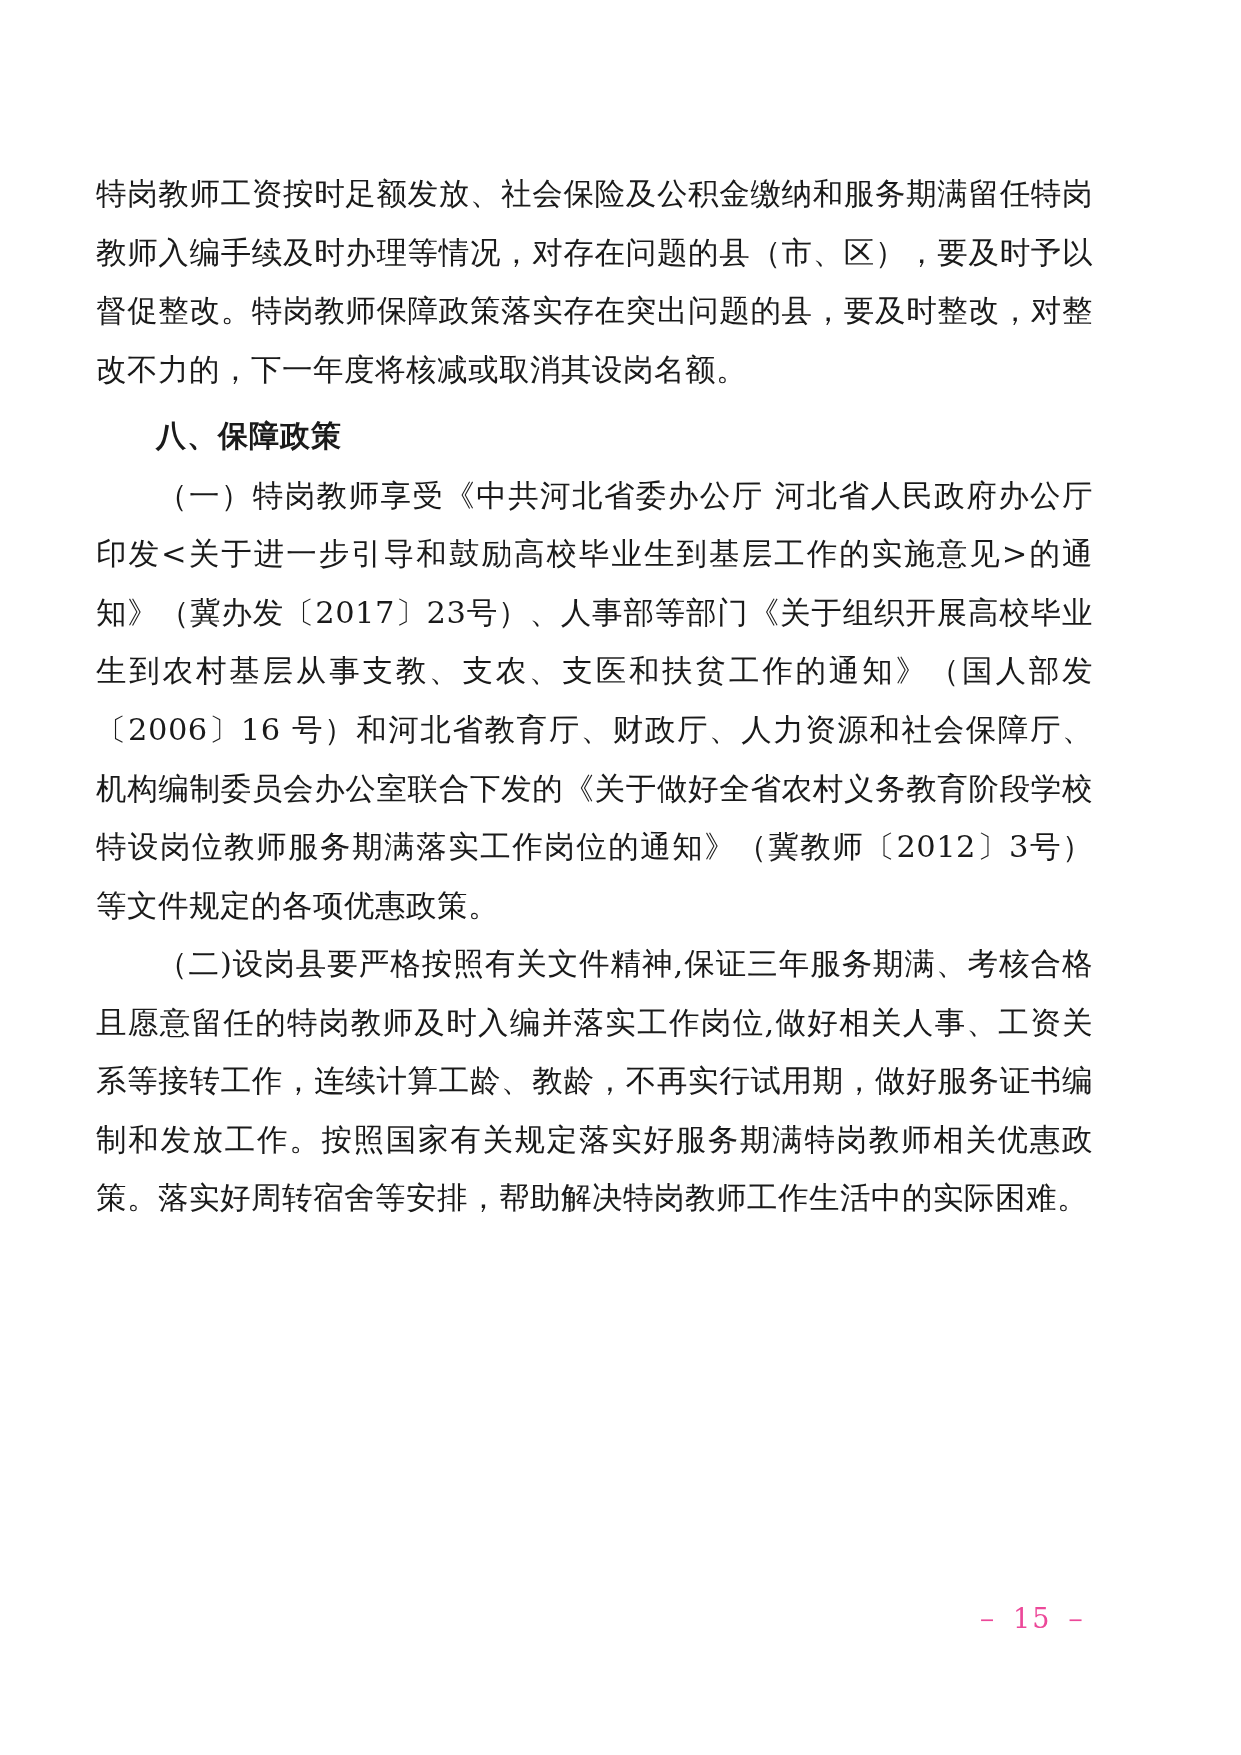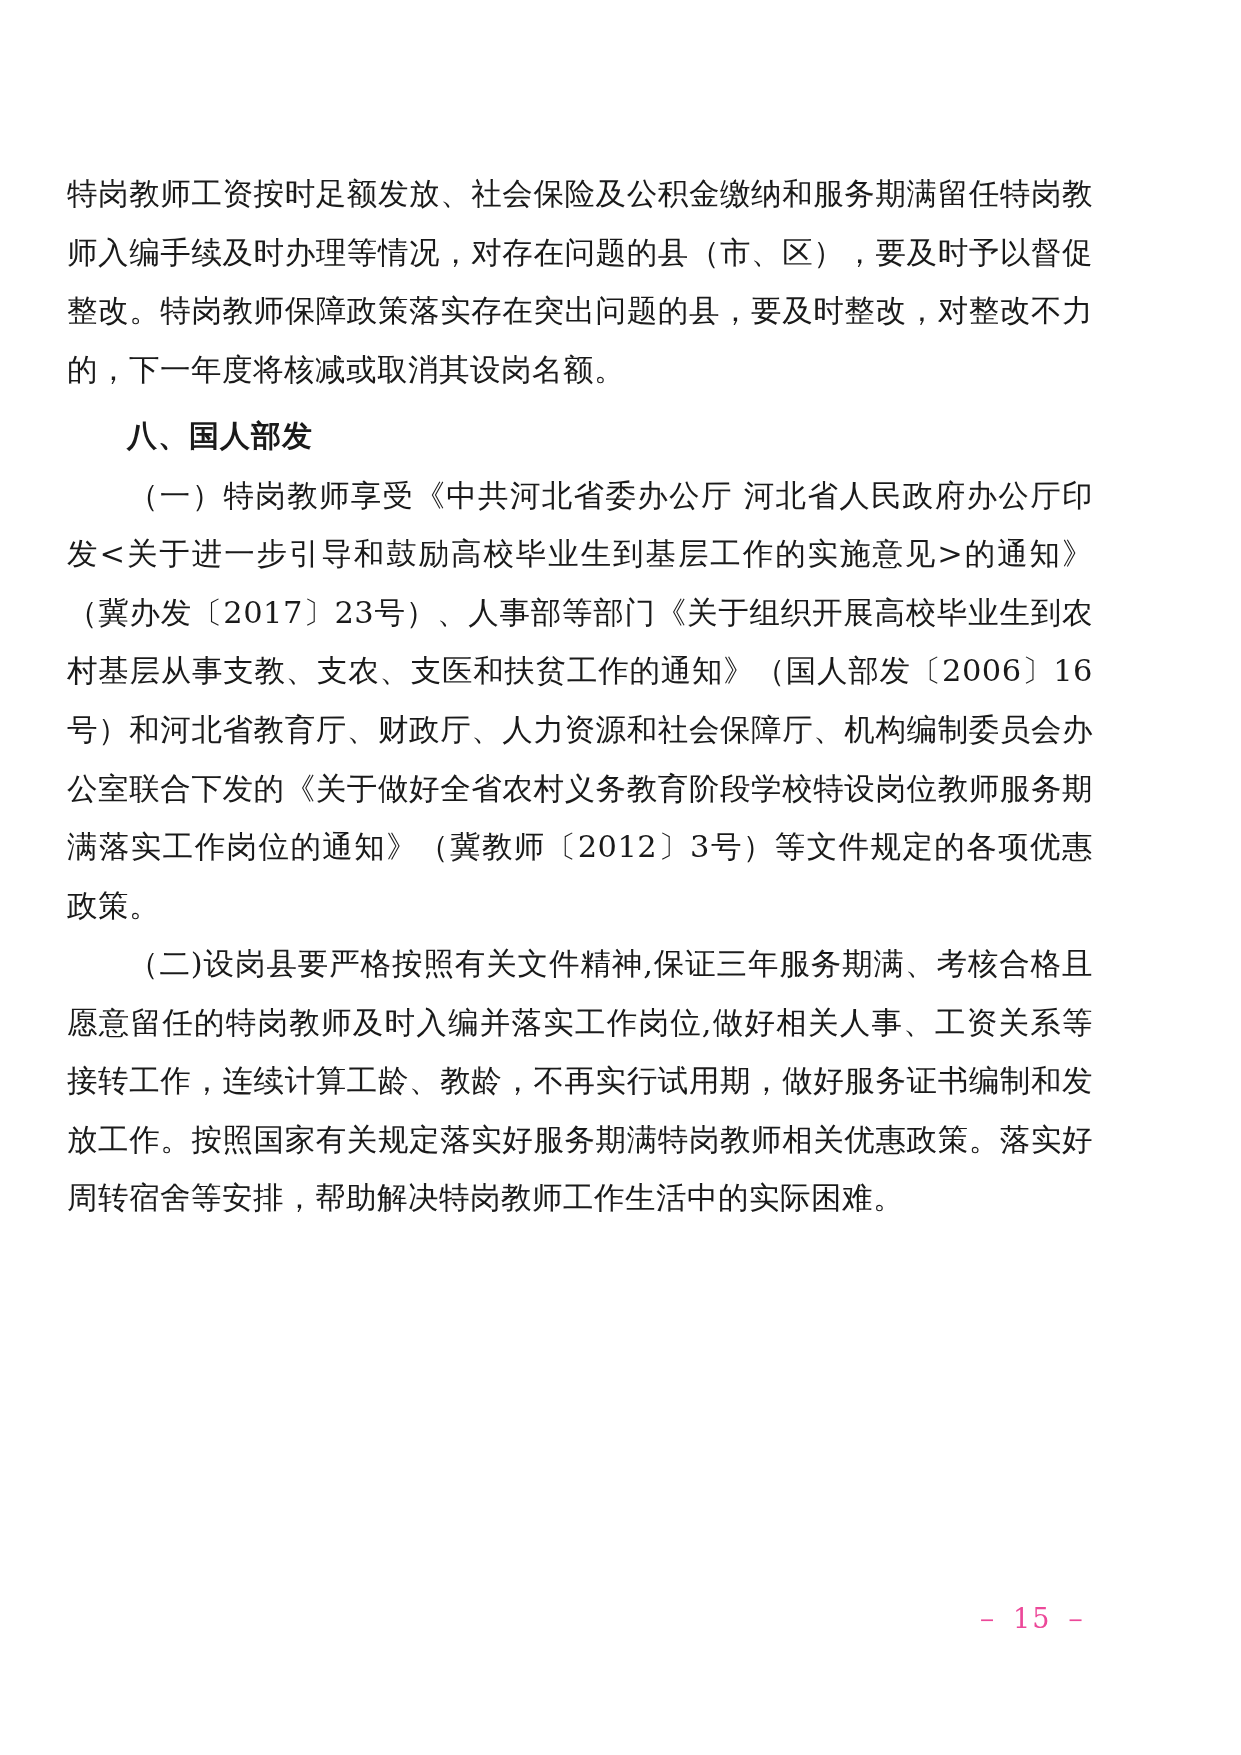--- a/index.html
+++ b/index.html
@@ -15,21 +15,21 @@
     position: relative;
     overflow: hidden;
   }
   .page {
     position: absolute;
     left: 0;
     top: 0;
     width: 1241px;
     height: 1755px;
     box-sizing: border-box;
-    padding: 165px 148px 0 67px;
+    padding: 165px 148px 0 96px;
   }
   .doc-body {
     font-size: 30.5px;
     line-height: 1.92;
     text-align: justify;
     text-justify: inter-ideograph;
     letter-spacing: 0.5px;
   }
   .para {
     margin: 0;
@@ -57,21 +57,21 @@
   }
 </style>
 </head>
 <body>
 
 <div class="page">
   <div class="doc-body">
 
     <p class="para no-indent">特岗教师工资按时足额发放、社会保险及公积金缴纳和服务期满留任特岗教师入编手续及时办理等情况，对存在问题的县（市、区），要及时予以督促整改。特岗教师保障政策落实存在突出问题的县，要及时整改，对整改不力的，下一年度将核减或取消其设岗名额。</p>
 
-    <p class="section-heading">八、国人部发</p>
+    <p class="section-heading">八、保障政策</p>
 
     <p class="para">（一）特岗教师享受《中共河北省委办公厅 河北省人民政府办公厅印发&lt;关于进一步引导和鼓励高校毕业生到基层工作的实施意见&gt;的通知》（冀办发〔2017〕23号）、人事部等部门《关于组织开展高校毕业生到农村基层从事支教、支农、支医和扶贫工作的通知》（国人部发〔2006〕16 号）和河北省教育厅、财政厅、人力资源和社会保障厅、机构编制委员会办公室联合下发的《关于做好全省农村义务教育阶段学校特设岗位教师服务期满落实工作岗位的通知》（冀教师〔2012〕3号）等文件规定的各项优惠政策。</p>
 
     <p class="para">（二)设岗县要严格按照有关文件精神,保证三年服务期满、考核合格且愿意留任的特岗教师及时入编并落实工作岗位,做好相关人事、工资关系等接转工作，连续计算工龄、教龄，不再实行试用期，做好服务证书编制和发放工作。按照国家有关规定落实好服务期满特岗教师相关优惠政策。落实好周转宿舍等安排，帮助解决特岗教师工作生活中的实际困难。</p>
 
 
   </div>
 
   <div class="page-number">－ 15 －</div>
 </div>

